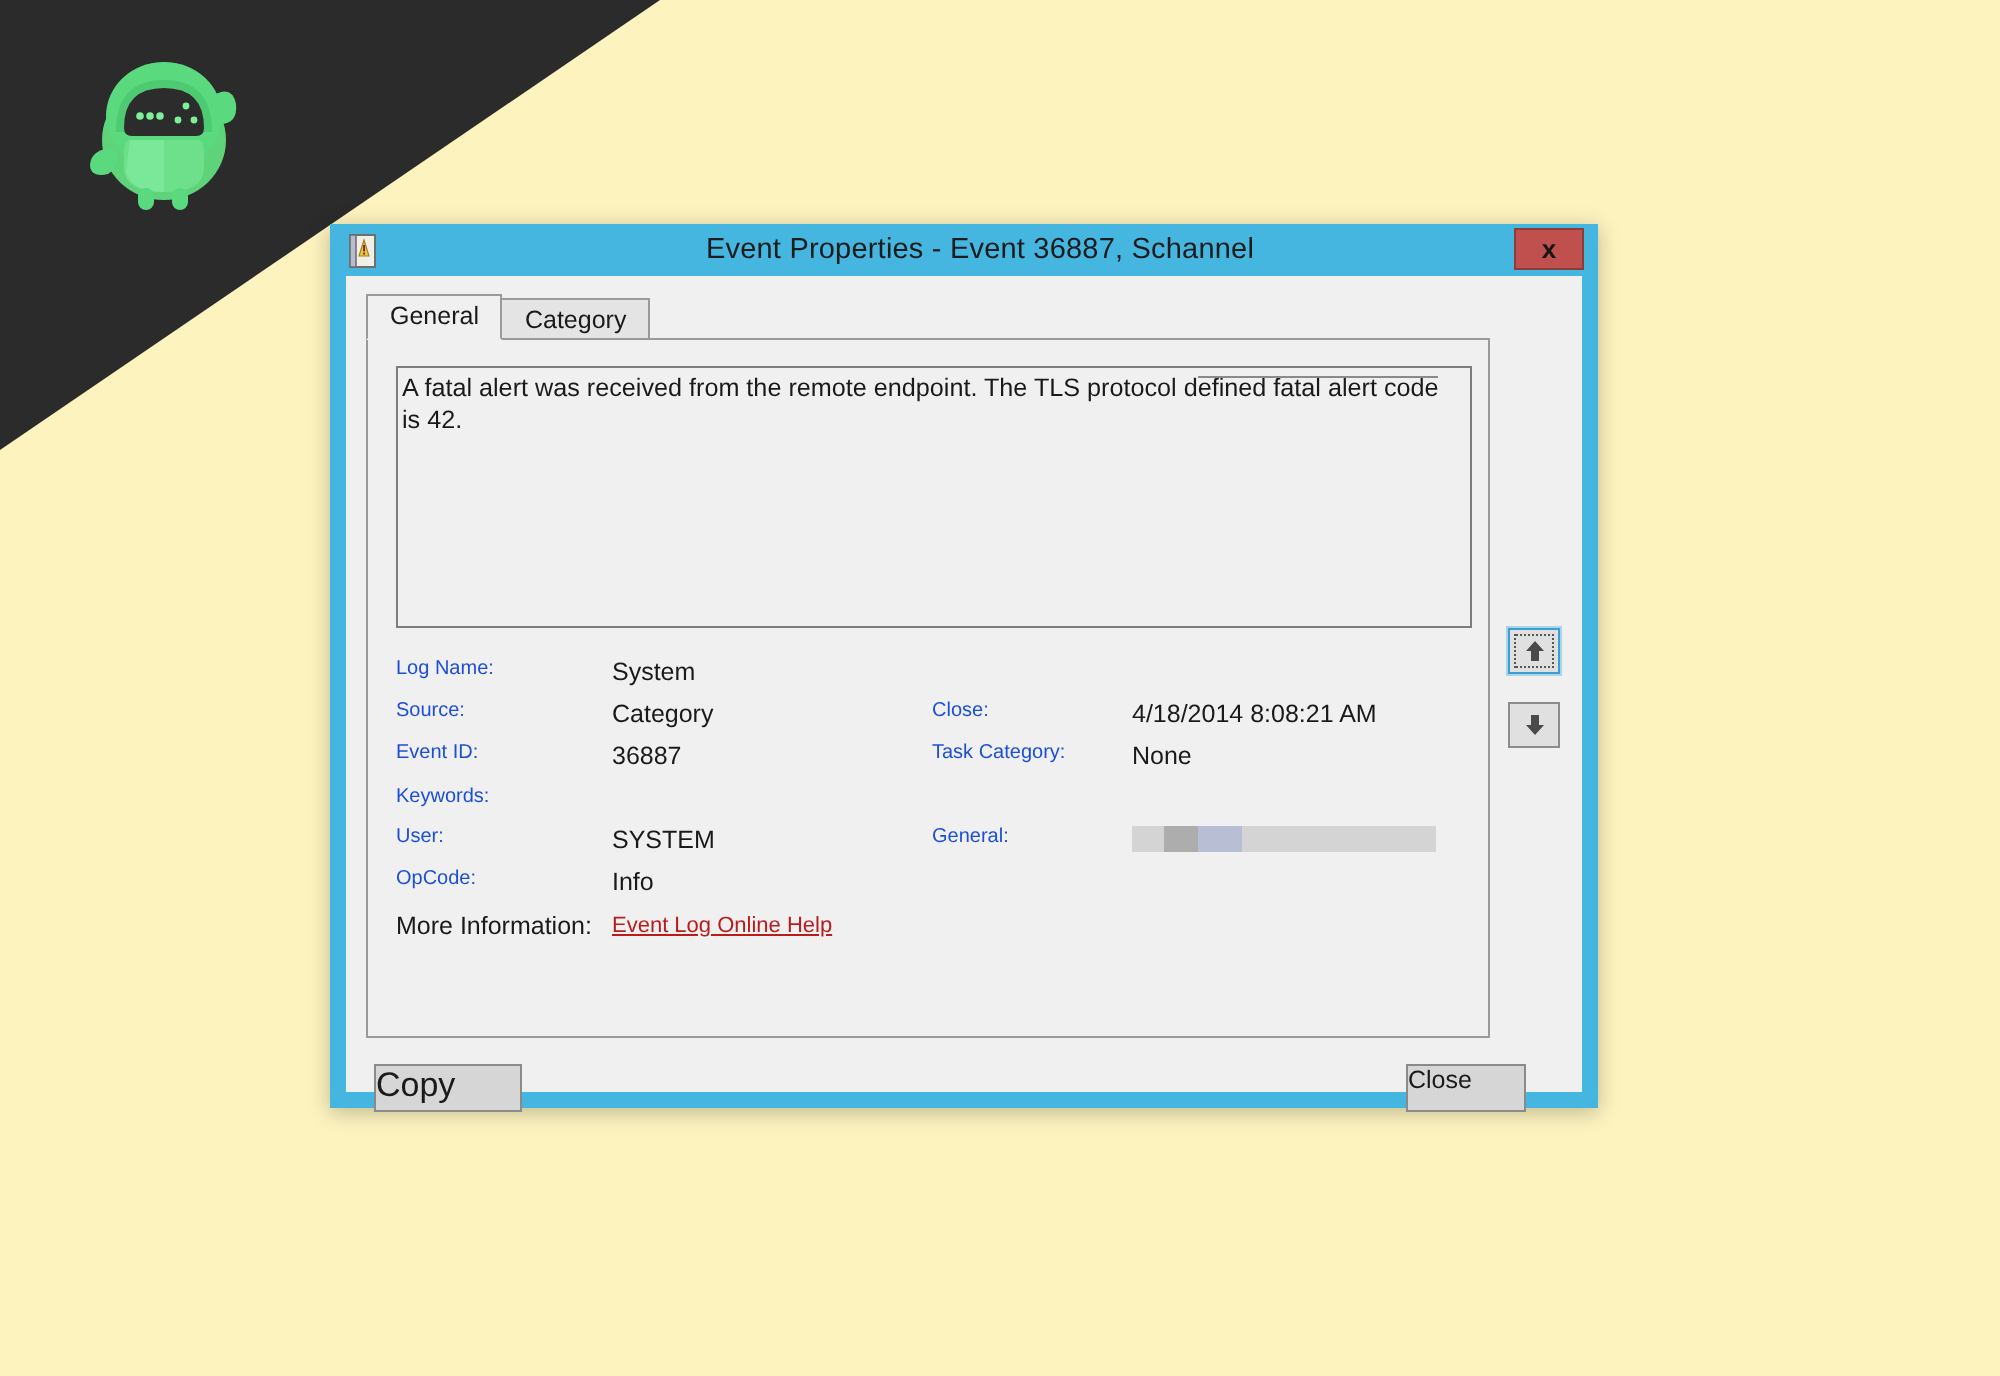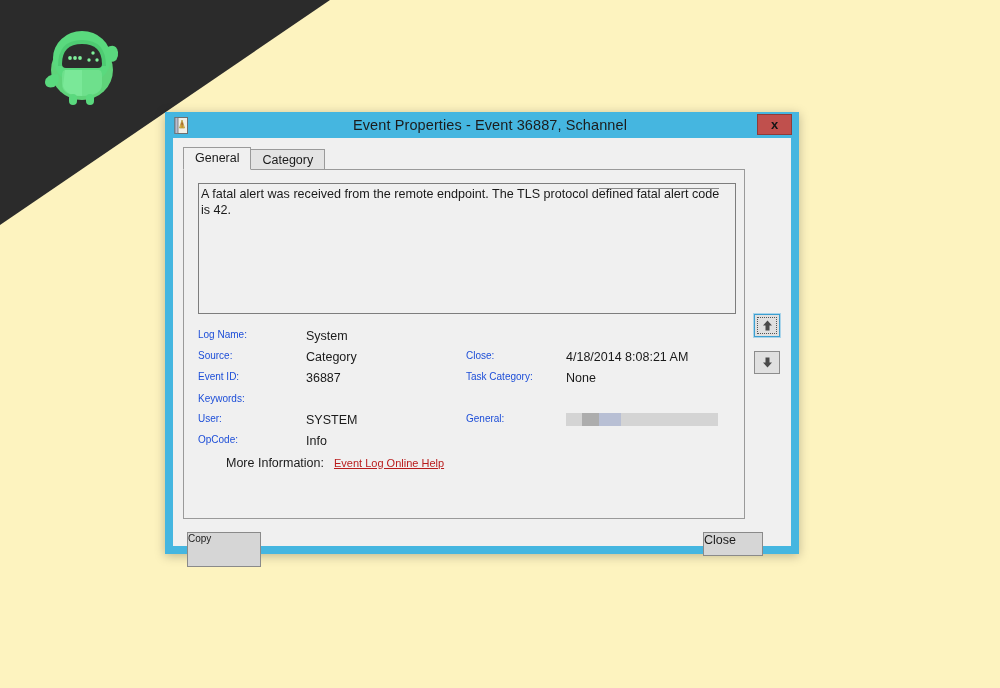--- a/index.html
+++ b/index.html
@@ -182,21 +182,20 @@
   .f-label.wide { width: 100px; }
   .f-value {
     font-size: 12.5px;
     color: #1a1a1a;
   }
   #more-info-row {
     display: flex;
     height: 21px;
     align-items: center;
     margin-top: 1px;
-    margin-left: 28px;
   }
   #more-info-label {
     font-size: 12.5px;
     color: #1a1a1a;
     width: 108px;
     flex-shrink: 0;
   }
   #help-link {
     font-size: 11px;
     color: #b91c1c;
@@ -251,24 +250,24 @@
     content: "";
     position: absolute;
     left: 2px; top: 2px; right: 2px; bottom: 2px;
     border: 1px dotted #555;
   }
 
   
   #copy-button {
     position: absolute;
     left: 14px; top: 394px;
-    width: 74px; height: 35px;
+    width: 74px; height: 24px;
     background: #d6d6d6;
     border: 1px solid #8a8a8a;
-    font-size: 10px;
+    font-size: 17px;
     color: #1a1a1a;
     cursor: pointer;
     box-sizing: border-box;
   }
   #close-bottom-button {
     position: absolute;
     left: 530px; top: 394px;
     width: 60px; height: 24px;
     background: #d6d6d6;
     border: 1px solid #8a8a8a;

